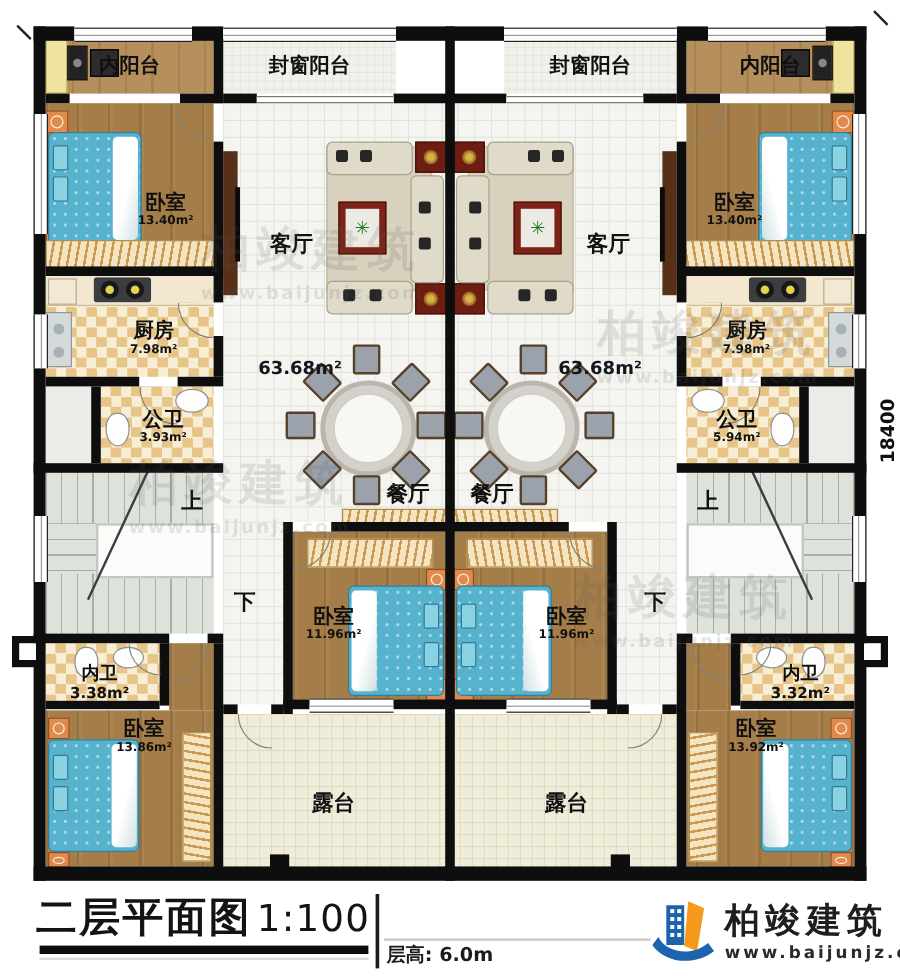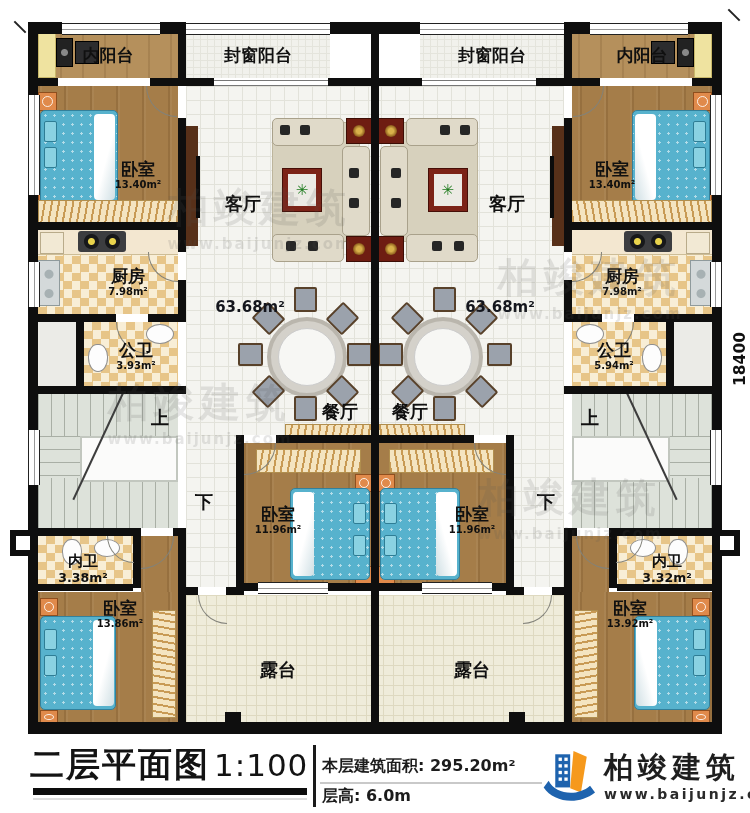--- a/index.html
+++ b/index.html
@@ -453,24 +453,20 @@
     <div class="w1">柏竣建筑</div>
     <div class="w2">www.baijunjz.com</div>
   </div>
 
   <div class="a" style="left:30px;top:742px">
     <span class="tb-big">二层平面图</span><span class="tb-big tb-scale">1:100</span>
   </div>
   <div class="a" style="left:33px;top:788px;width:274px;height:7px;background:#0c0c0c"></div>
   <div class="a" style="left:33px;top:798px;width:274px;height:2px;background:#ddd"></div>
   <div class="a" style="left:313px;top:745px;width:2.5px;height:62px;background:#1a1a1a"></div>
-  <div class="a info" style="left:322px;top:756px">
-    <span>本层建筑面积:</span>
-    <span>295.20m²</span>
-  </div>
   <div class="a" style="left:320px;top:782px;width:222px;height:1.5px;background:#c9c9c9"></div>
   <div class="a info" style="left:322px;top:786px">
     <span>层高:</span>
     <span>6.0m</span>
   </div>
 
   <div class="a" style="left:540px;top:744px;width:206px;height:64px">
     <svg class="a" style="left:2px;top:2px" width="58" height="58" viewBox="0 0 70 70">
       <path d="M16 10 h18 v40 h-18 z" fill="#1e63ae"></path>
       <g fill="#fff">

